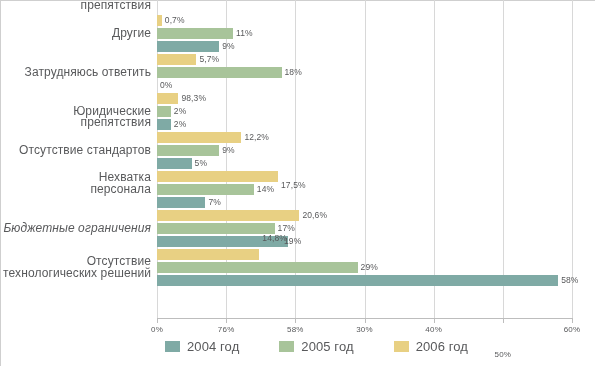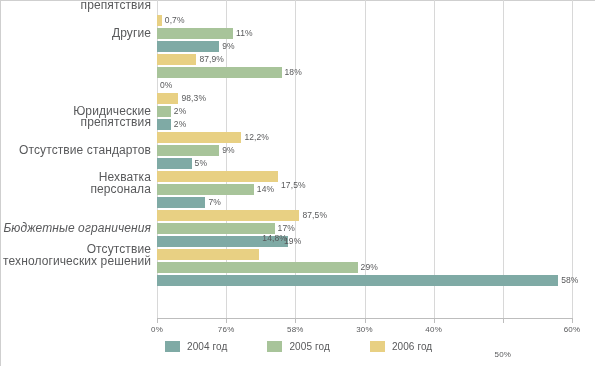--- a/index.html
+++ b/index.html
@@ -109,21 +109,21 @@
     display: flex;
     align-items: center;
     margin-right: 40px;
   }
   .legend-swatch {
     width: 15px;
     height: 11px;
     margin-right: 7px;
   }
   .legend-label {
-    font-size: 10px;
+    font-size: 13px;
     color: #58595b;
     white-space: nowrap;
     letter-spacing: 0.1px;
   }
   #frame-border {
     position: absolute;
     left: 0; top: 0;
     width: 594px; height: 365px;
     border: 1px solid #cfcfcf;
     pointer-events: none;
@@ -136,55 +136,58 @@
 
   <div id="frame-border"></div>
 
   <div id="cat-label-col">
       <div class="cat-label" style="top: -11.25px;">
         <div>Психологические препятствия</div>
       </div>
       <div class="cat-label" style="top: 27.75px;">
         <div>Другие</div>
       </div>
+      <div class="cat-label" style="top: 66.75px;">
+        <div>Затрудняюсь ответить</div>
+      </div>
       <div class="cat-label" style="top: 105.75px;">
         <div>Юридические препятствия</div>
       </div>
       <div class="cat-label" style="top: 144.75px;">
         <div>Отсутствие стандартов</div>
       </div>
       <div class="cat-label" style="top: 172.25px;">
         <div>Нехватка</div>
         <div>персонала</div>
       </div>
       <div class="cat-label" style="top: 222.75px; font-style: italic;">
         <div>Бюджетные ограничения</div>
       </div>
-      <div class="cat-label" style="top: 244px;">
+      <div class="cat-label" style="top: 256px;">
         <div>Отсутствие</div>
         <div>технологических решений</div>
       </div>
     </div>
 
   <div id="plot-area">
       <div class="gridline" style="left: 0px;"></div>
       <div class="gridline" style="left: 69.1667px;"></div>
       <div class="gridline" style="left: 138.333px;"></div>
       <div class="gridline" style="left: 207.5px;"></div>
       <div class="gridline" style="left: 276.667px;"></div>
       <div class="gridline" style="left: 345.833px;"></div>
       <div class="gridline" style="left: 415px;"></div>
       <div class="bar" title="0,7%" style="top: 15px; width: 4.84167px; background: rgb(232, 208, 131);"></div>
       <div class="bar-value" style="top: 15px; left: 7.84167px;">0,7%</div>
       <div class="bar" title="11%" style="top: 28px; width: 76.0833px; background: rgb(168, 196, 154);"></div>
       <div class="bar-value" style="top: 28px; left: 79.0833px;">11%</div>
       <div class="bar" title="9%" style="top: 41px; width: 62.25px; background: rgb(127, 170, 165);"></div>
       <div class="bar-value" style="top: 41px; left: 65.25px;">9%</div>
       <div class="bar" title="5,7%" style="top: 54px; width: 39.425px; background: rgb(232, 208, 131);"></div>
-      <div class="bar-value" style="top: 54px; left: 42.425px;">87,9%</div>
+      <div class="bar-value" style="top: 54px; left: 42.425px;">5,7%</div>
       <div class="bar" title="18%" style="top: 67px; width: 124.5px; background: rgb(168, 196, 154);"></div>
       <div class="bar-value" style="top: 67px; left: 127.5px;">18%</div>
       <div class="bar-value" style="top: 80px; left: 3px;">0%</div>
       <div class="bar" title="3,1%" style="top: 93px; width: 21.4417px; background: rgb(232, 208, 131);"></div>
       <div class="bar-value" style="top: 93px; left: 24.4417px;">98,3%</div>
       <div class="bar" title="2%" style="top: 106px; width: 13.8333px; background: rgb(168, 196, 154);"></div>
       <div class="bar-value" style="top: 106px; left: 16.8333px;">2%</div>
       <div class="bar" title="2%" style="top: 119px; width: 13.8333px; background: rgb(127, 170, 165);"></div>
       <div class="bar-value" style="top: 119px; left: 16.8333px;">2%</div>
       <div class="bar" title="12,2%" style="top: 132px; width: 84.3833px; background: rgb(232, 208, 131);"></div>
@@ -193,21 +196,21 @@
       <div class="bar-value" style="top: 145px; left: 65.25px;">9%</div>
       <div class="bar" title="5%" style="top: 158px; width: 34.5833px; background: rgb(127, 170, 165);"></div>
       <div class="bar-value" style="top: 158px; left: 37.5833px;">5%</div>
       <div class="bar" title="17,5%" style="top: 171px; width: 121.042px; background: rgb(232, 208, 131);"></div>
       <div class="bar-value" style="top: 180px; left: 124.042px;">17,5%</div>
       <div class="bar" title="14%" style="top: 184px; width: 96.8333px; background: rgb(168, 196, 154);"></div>
       <div class="bar-value" style="top: 184px; left: 99.8333px;">14%</div>
       <div class="bar" title="7%" style="top: 197px; width: 48.4167px; background: rgb(127, 170, 165);"></div>
       <div class="bar-value" style="top: 197px; left: 51.4167px;">7%</div>
       <div class="bar" title="20,6%" style="top: 210px; width: 142.483px; background: rgb(232, 208, 131);"></div>
-      <div class="bar-value" style="top: 210px; left: 145.483px;">87,5%</div>
+      <div class="bar-value" style="top: 210px; left: 145.483px;">20,6%</div>
       <div class="bar" title="17%" style="top: 223px; width: 117.583px; background: rgb(168, 196, 154);"></div>
       <div class="bar-value" style="top: 223px; left: 120.583px;">17%</div>
       <div class="bar" title="19%" style="top: 236px; width: 131.417px; background: rgb(127, 170, 165);"></div>
       <div class="bar-value" style="top: 236px; left: 127px;">19%</div>
       <div class="bar" title="14,8%" style="top: 249px; width: 102.367px; background: rgb(232, 208, 131);"></div>
       <div class="bar-value" style="top: 233px; left: 105.367px;">14,8%</div>
       <div class="bar" title="29%" style="top: 262px; width: 200.583px; background: rgb(168, 196, 154);"></div>
       <div class="bar-value" style="top: 262px; left: 203.583px;">29%</div>
       <div class="bar" title="58%" style="top: 275px; width: 401.167px; background: rgb(127, 170, 165);"></div>
       <div class="bar-value" style="top: 275px; left: 404.167px;">58%</div>

